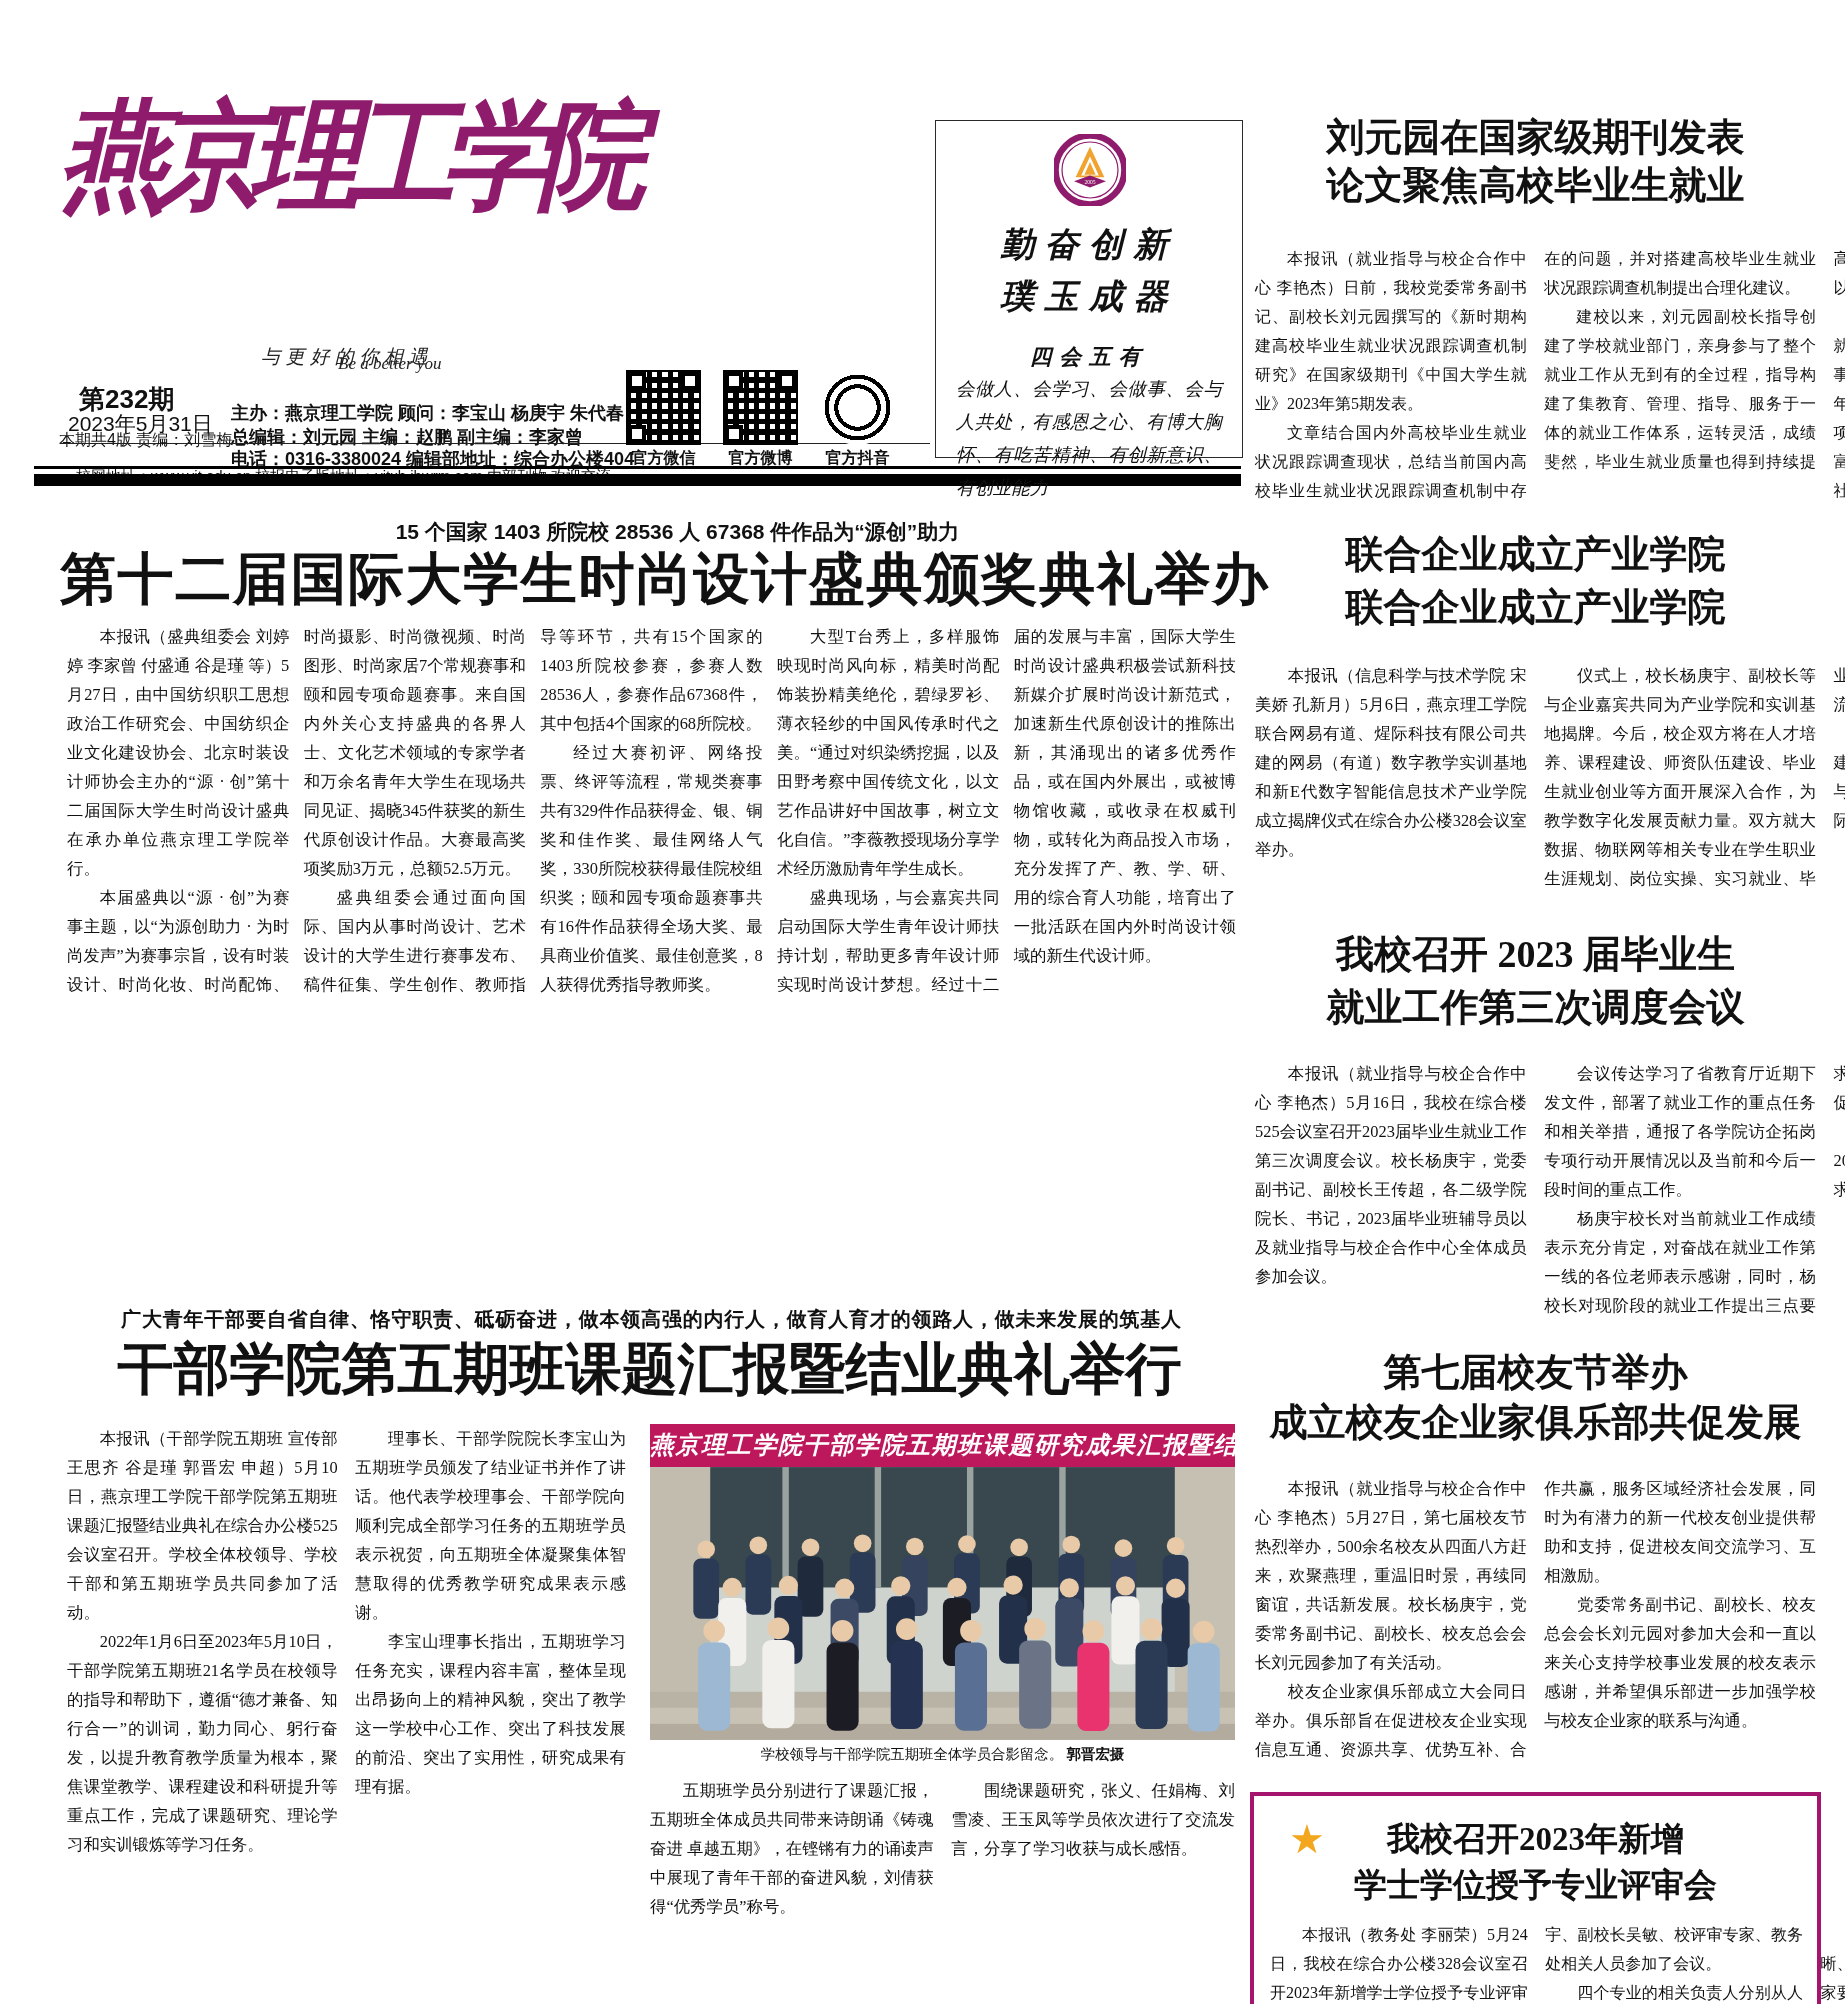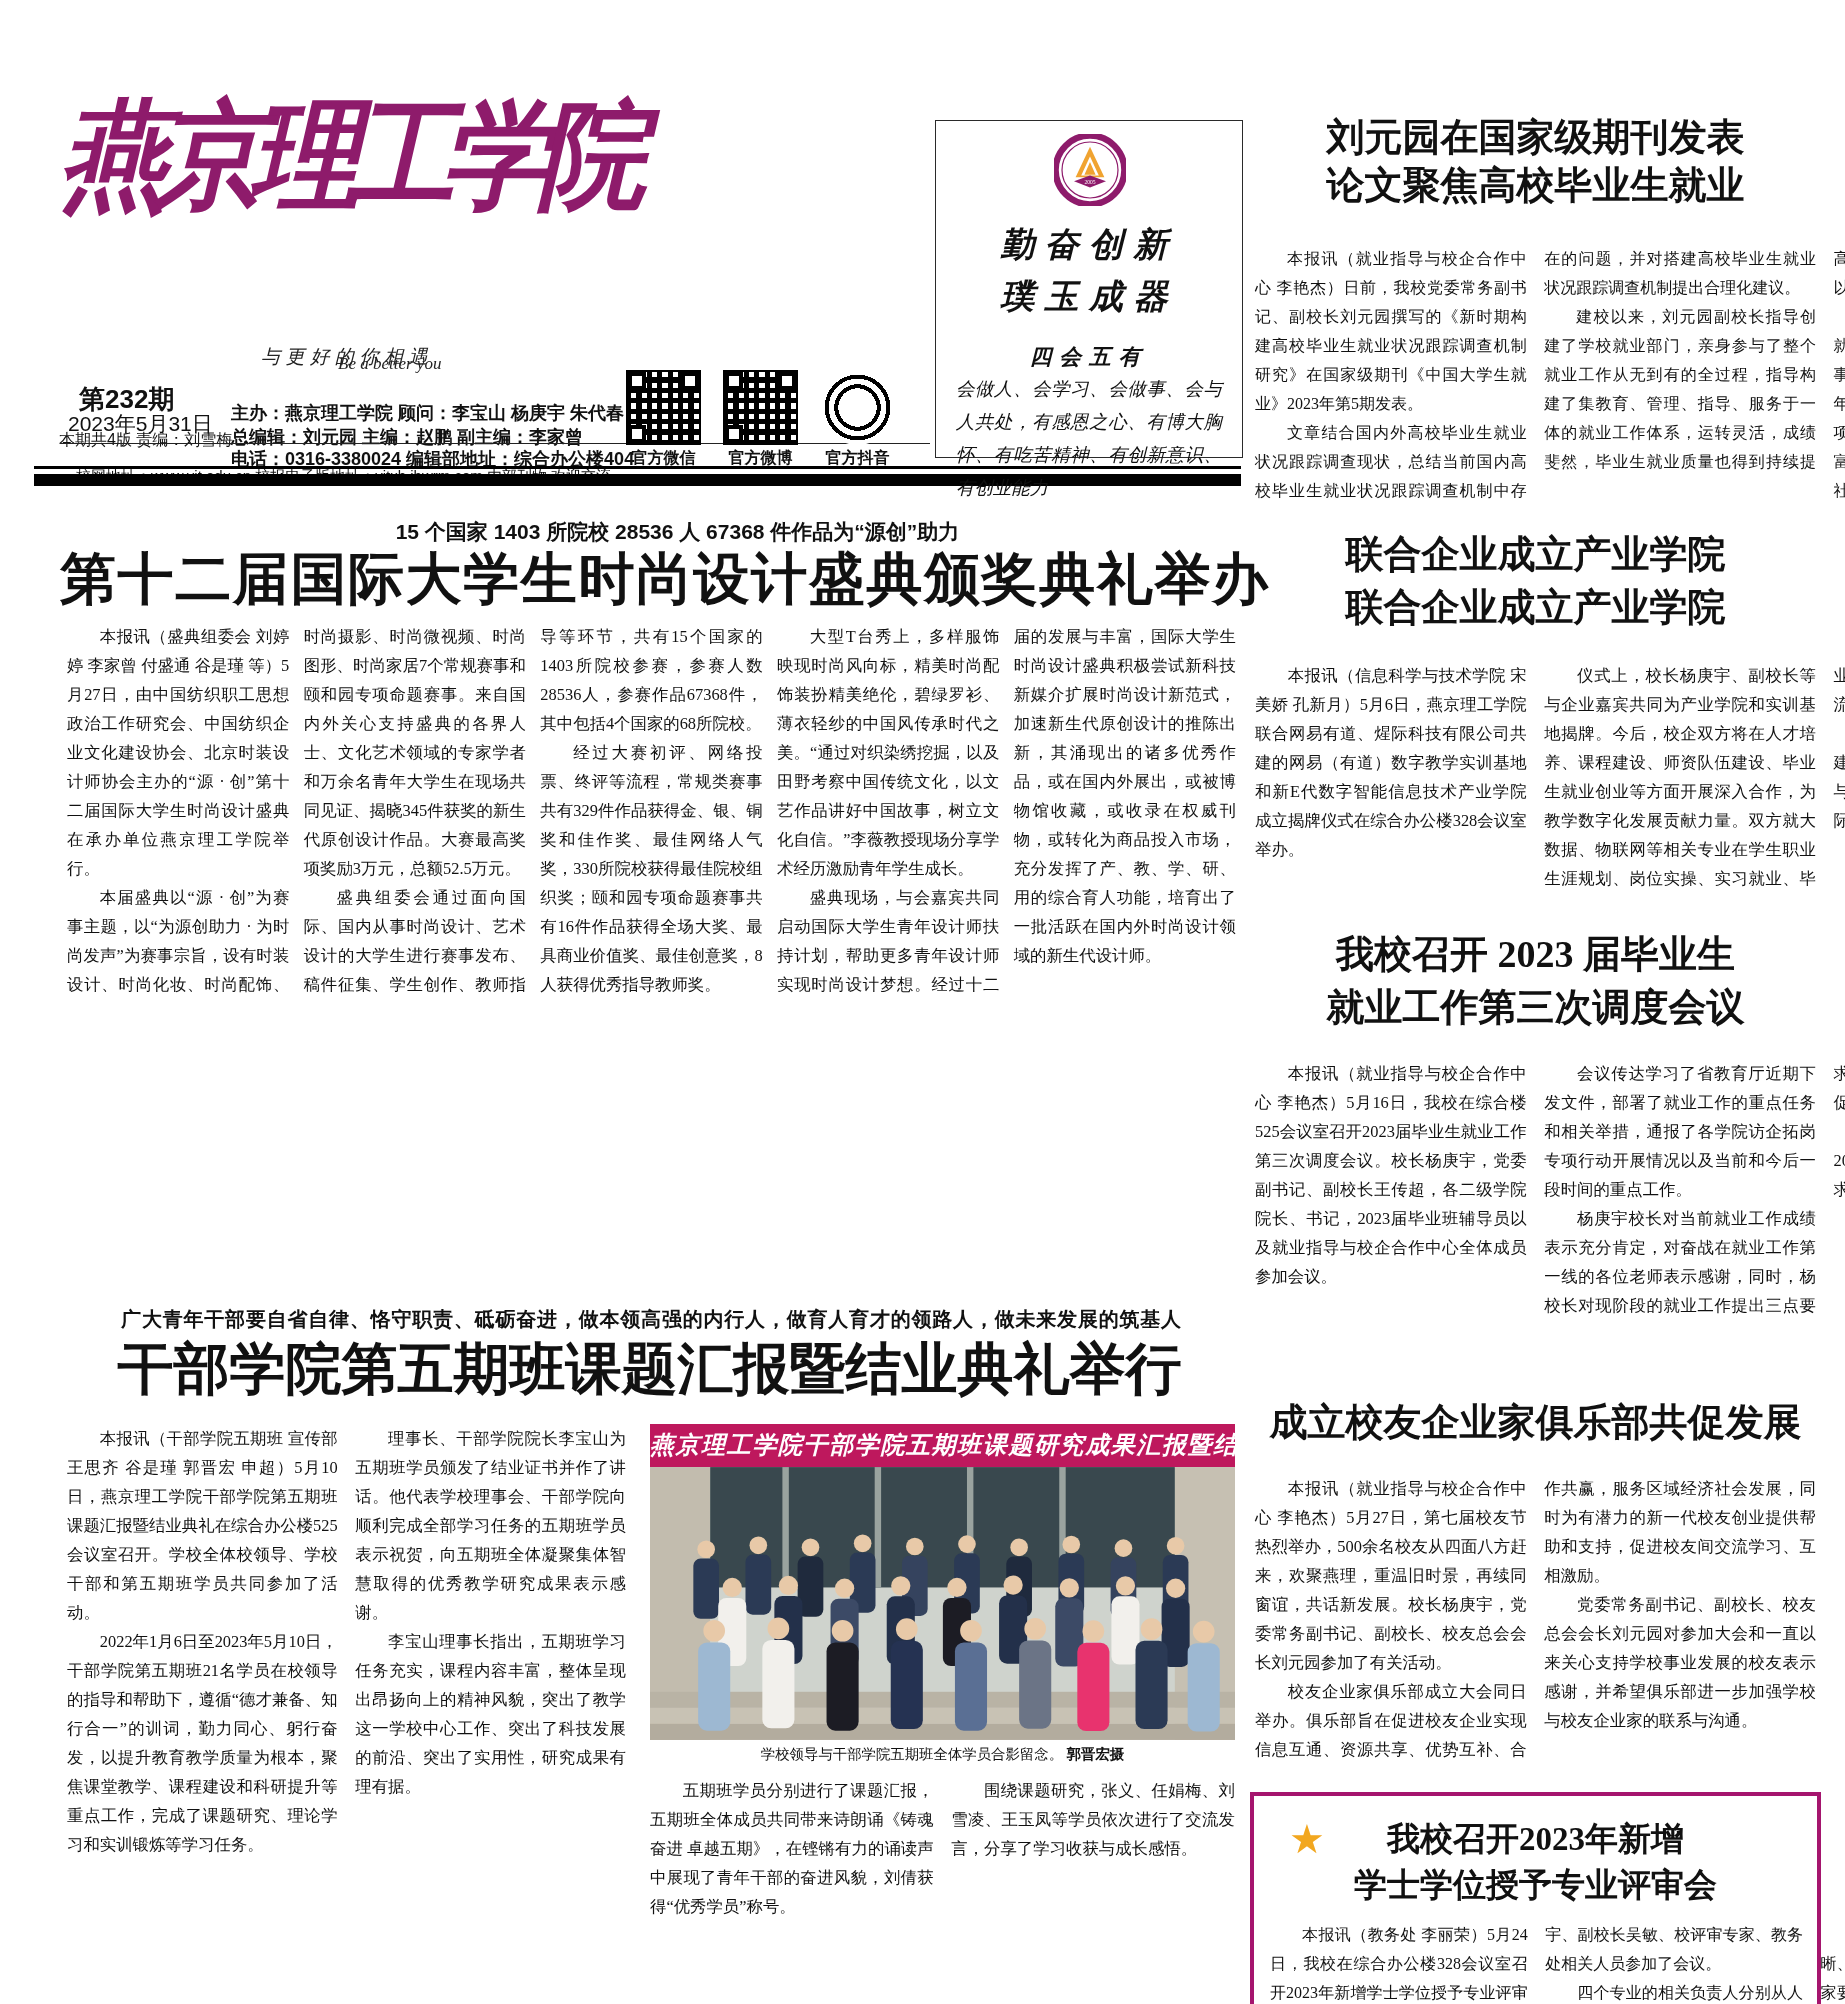--- a/index.html
+++ b/index.html
@@ -271,20 +271,21 @@
   </div>
   <div class="abs photo-caption">
     <span>学校领导与干部学院五期班全体学员合影留念。</span>
     <b>郭晋宏摄</b>
   </div>
   <div class="abs body-cols cols2 cadre-under">
     <p>五期班学员分别进行了课题汇报，五期班全体成员共同带来诗朗诵《铸魂奋进 卓越五期》，在铿锵有力的诵读声中展现了青年干部的奋进风貌，刘倩获得“优秀学员”称号。</p>
     <p>围绕课题研究，张义、任娟梅、刘雪凌、王玉凤等学员依次进行了交流发言，分享了学习收获与成长感悟。</p>
   </div>
 
+  <div class="abs rr-title alumni-t1">第七届校友节举办</div>
   <div class="abs rr-title alumni-t2">成立校友企业家俱乐部共促发展</div>
   <div class="abs body-cols cols2 alumni-body">
     <p>本报讯（就业指导与校企合作中心 李艳杰）5月27日，第七届校友节热烈举办，500余名校友从四面八方赶来，欢聚燕理，重温旧时景，再续同窗谊，共话新发展。校长杨庚宇，党委常务副书记、副校长、校友总会会长刘元园参加了有关活动。</p>
     <p>校友企业家俱乐部成立大会同日举办。俱乐部旨在促进校友企业实现信息互通、资源共享、优势互补、合作共赢，服务区域经济社会发展，同时为有潜力的新一代校友创业提供帮助和支持，促进校友间交流学习、互相激励。</p>
     <p>党委常务副书记、副校长、校友总会会长刘元园对参加大会和一直以来关心支持学校事业发展的校友表示感谢，并希望俱乐部进一步加强学校与校友企业家的联系与沟通。</p>
   </div>
 
   <div class="abs pbox"></div>
 
   <span class="abs star-icon">★</span>

